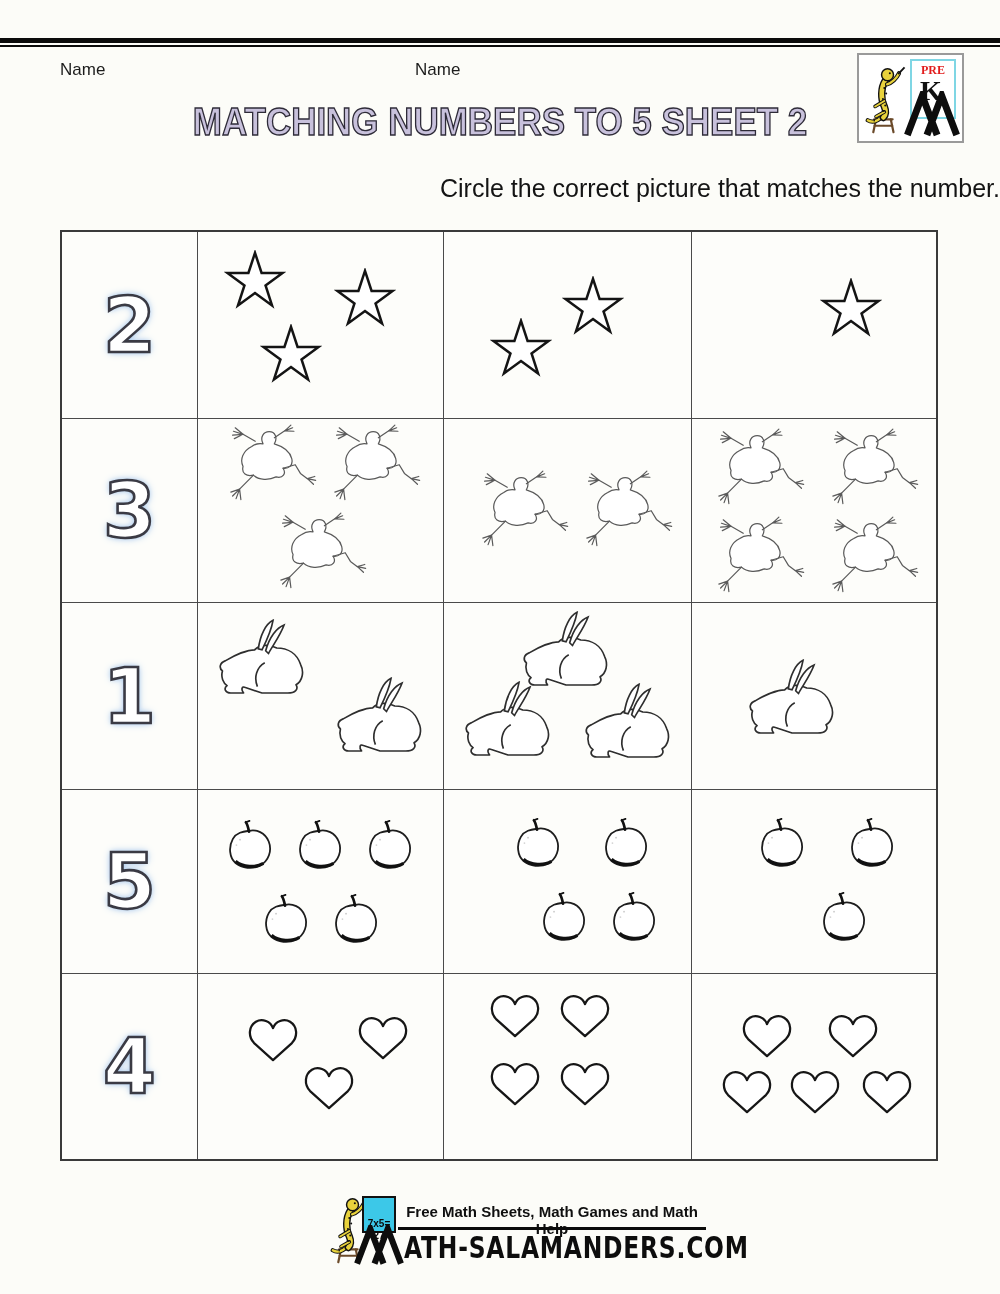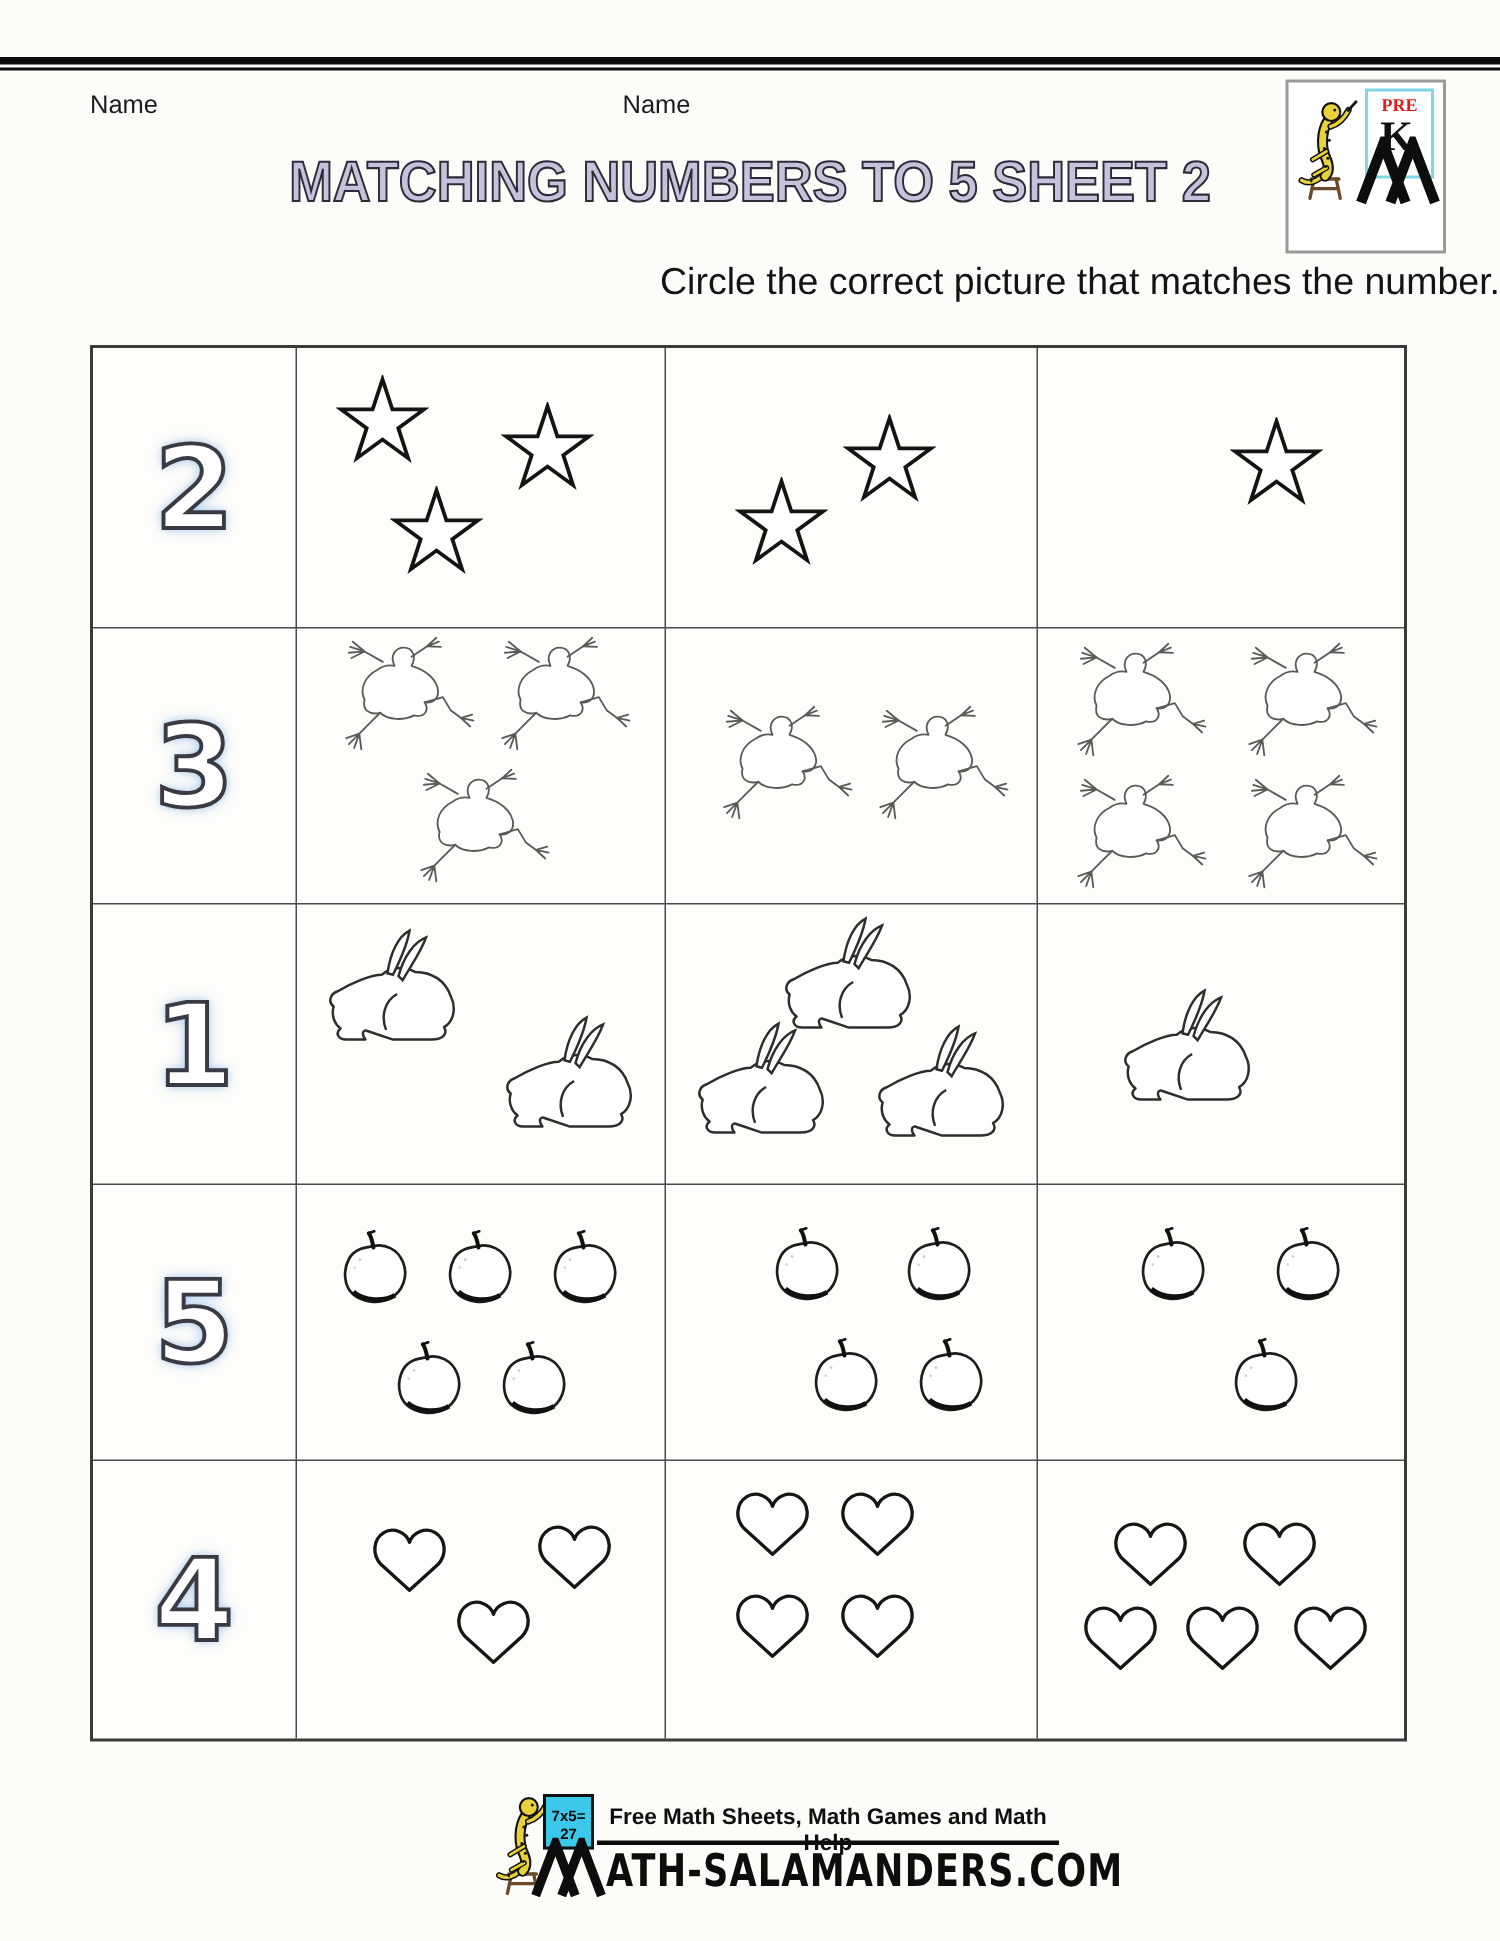--- a/index.html
+++ b/index.html
@@ -6,21 +6,21 @@
   body{width:1000px;height:1294px;background:#fcfcf8;position:relative;
        font-family:"Liberation Sans",sans-serif;overflow:hidden;}
   .abs{position:absolute;}
   
   .rule-thick{left:0;top:38px;width:1000px;height:5px;background:#0b0b0b;}
   .rule-thin{left:0;top:45px;width:1000px;height:2px;background:#0b0b0b;}
   .field-label{font-size:17px;color:#1c1c1c;}
   #name-label{left:60px;top:60px;}
   #date-label{left:415px;top:60px;}
   
-  .logo-box{left:857px;top:53px;width:107px;height:116px;background:#fff;
+  .logo-box{left:857px;top:53px;width:107px;height:90px;background:#fff;
             border:2px solid #9a9a9a;box-sizing:border-box;}
   
   .title{left:0;top:101px;width:1000px;text-align:center;
          font-size:38px;font-weight:bold;letter-spacing:0px;
          color:#c8c1dc;-webkit-text-stroke:1.4px #2e2b38;
          transform:scaleX(.92);transform-origin:500px 0;white-space:nowrap;}
   .instruction{left:0;top:174px;width:1000px;text-align:right;
                font-size:25px;color:#141414;}
   
   .worksheet{left:60px;top:230px;width:878px;height:931px;box-sizing:border-box;
@@ -32,21 +32,21 @@
   .cell.b-b{border-bottom:1.5px solid #4a4a4a;}
   .number-cell{display:flex;align-items:center;justify-content:center;}
   .num{font-family:"DejaVu Sans",sans-serif;font-weight:bold;font-size:76px;
        color:#ffffff;-webkit-text-stroke:2.6px #3a3a44;
        text-shadow:0 0 2px #bdd7f3,0 0 5px #b0cdee,0 0 9px #a6c6ec;}
   .shape{position:absolute;overflow:visible;}
   
   .footer-sal{left:330px;top:1194px;}
   .footer-board{left:362px;top:1196px;width:34px;height:37px;background:#3cc8e8;
                 border:2px solid #111;box-sizing:border-box;text-align:center;
-                font-weight:bold;font-size:10px;line-height:1.15;color:#0a0a0a;padding-top:8px;}
+                font-weight:bold;font-size:10px;line-height:1.15;color:#0a0a0a;padding-top:20px;}
   .footer-tagline{left:398px;top:1203px;width:308px;text-align:center;
                   font-size:15px;font-weight:bold;color:#0f0f0f;}
   .footer-rule{left:398px;top:1227px;width:308px;height:3px;background:#0b0b0b;}
   .footer-m{left:350px;top:1225px;}
   .footer-brand{left:404px;top:1230px;font-family:"DejaVu Sans",sans-serif;
                 font-weight:bold;font-size:30px;color:#0d0d0d;letter-spacing:1px;
                 transform:scaleX(.78);transform-origin:left top;white-space:nowrap;}
 </style>
 </head>
 <body>

